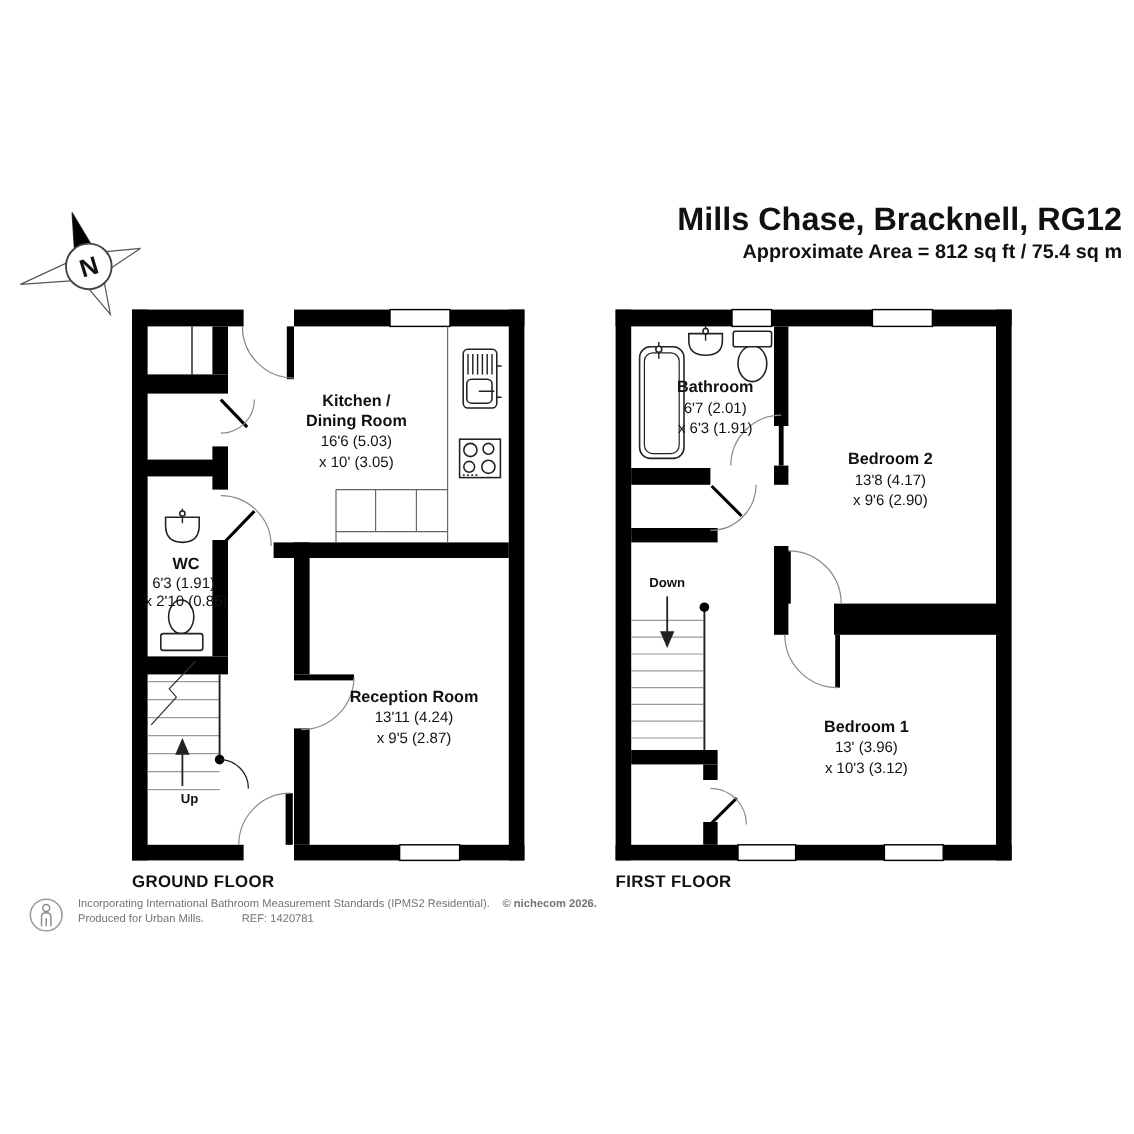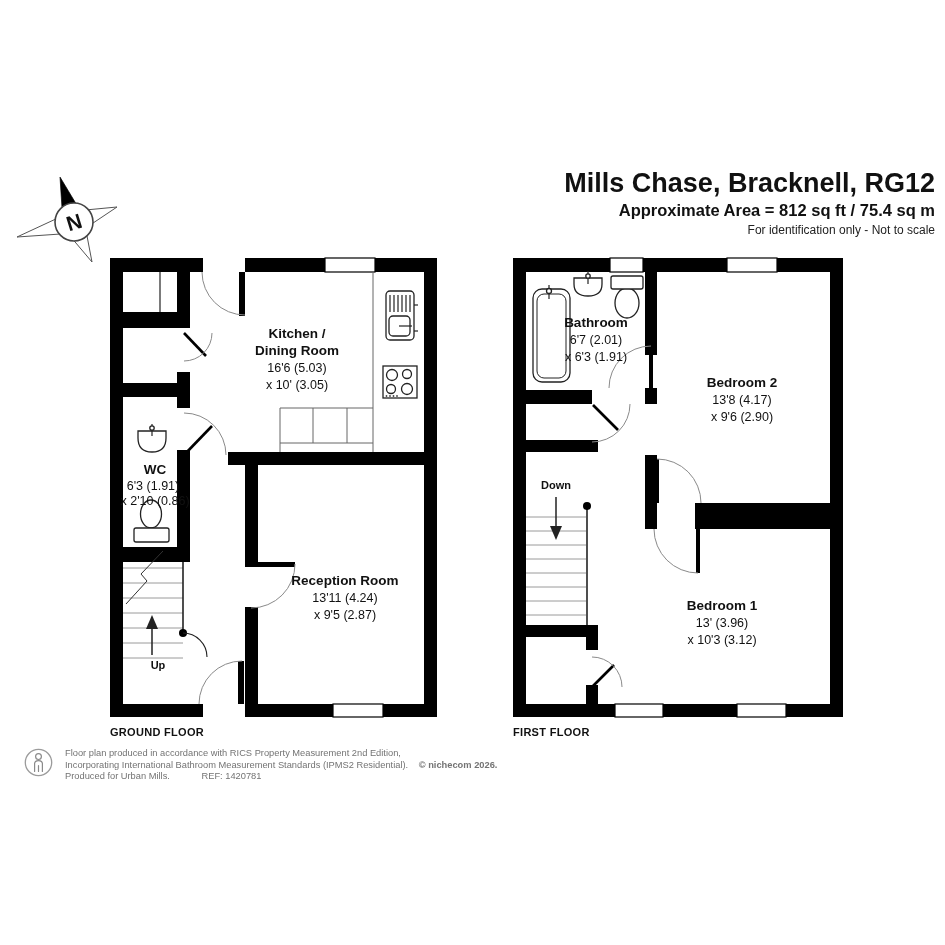--- a/index.html
+++ b/index.html
@@ -2,21 +2,21 @@
 <html><head>
 <meta charset="utf-8">
 <style>
   html,body{margin:0;padding:0;background:#ffffff;}
   body{width:945px;height:945px;position:relative;font-family:"Liberation Sans",sans-serif;color:#111;overflow:hidden;}
   .abs{position:absolute;}
   #header{right:10px;top:168px;text-align:right;}
   #title{font-size:27px;font-weight:700;color:#111;line-height:30px;}
   #area{font-size:16.5px;font-weight:700;color:#111;line-height:24px;}
   #note{font-size:12px;font-weight:400;color:#222;line-height:16px;}
-  .floor-label{font-size:11px;font-weight:700;color:#111;letter-spacing:0.3px;}
+  .floor-label{font-size:14px;font-weight:700;color:#111;letter-spacing:0.3px;}
   #gf-label{left:110px;top:726px;}
   #ff-label{left:513px;top:726px;}
   #footer{left:24px;top:748px;display:flex;align-items:flex-start;}
   #footer-text{margin-left:12px;font-size:9.3px;color:#737373;line-height:11.6px;}
   .wall{fill:#000;}
   .win{fill:#fff;stroke:#000;stroke-width:1.2;}
   .arc{fill:none;stroke:#8a8a8a;stroke-width:1;}
   .leaf{stroke:#000;stroke-width:2.6;}
   .tread{stroke:#9a9a9a;stroke-width:1;}
   .thin{stroke:#222;stroke-width:1.3;fill:#fff;}
@@ -32,21 +32,20 @@
 <svg class="abs" style="left:8px;top:168px;" width="118" height="106" viewBox="0 0 118 106">
   <path d="M 52,9 L 72.1,42.5 L 109,39 L 77.5,60.1 L 84,94 L 59.9,65.5 L 9,69 L 54.5,47.9 Z" fill="#fff" stroke="#555" stroke-width="1"></path>
   <path d="M 52,9 L 72.1,42.5 L 66,54 L 54.5,47.9 Z" fill="#000"></path>
   <circle cx="66" cy="54" r="19" fill="#fff" stroke="#444" stroke-width="1.6"></circle>
   <text x="66" y="61.5" text-anchor="middle" font-size="21" font-weight="700" fill="#111" transform="rotate(-17 66 54)">N</text>
 </svg>
 
 <div id="header" class="abs">
   <div id="title">Mills Chase, Bracknell, RG12</div>
   <div id="area">Approximate Area = 812 sq ft / 75.4 sq m</div>
-  <div id="note">For identification only - Not to scale</div>
 </div>
 
 <svg class="abs" style="left:105px;top:253px;" width="340" height="472" viewBox="105 253 340 472">
   <g class="wall">
     <rect x="110" y="258" width="13" height="459"></rect>
     <rect x="110" y="258" width="93" height="14"></rect>
     <rect x="245" y="258" width="80" height="14"></rect>
     <rect x="375" y="258" width="62" height="14"></rect>
     <rect x="424" y="258" width="13" height="459"></rect>
     <rect x="110" y="704" width="93" height="13"></rect>
@@ -224,21 +223,20 @@
 <div id="gf-label" class="abs floor-label">GROUND FLOOR</div>
 <div id="ff-label" class="abs floor-label">FIRST FLOOR</div>
 
 <div id="footer" class="abs">
   <svg width="29" height="29" viewBox="0 0 29 29">
     <circle cx="14.5" cy="14.5" r="13.2" fill="none" stroke="#9b9b9b" stroke-width="1.3"></circle>
     <circle cx="14.5" cy="8.6" r="2.9" fill="none" stroke="#8a8a8a" stroke-width="1.2"></circle>
     <path d="M 10.6,23.5 L 10.6,15.8 Q 10.6,12.6 14.5,12.6 Q 18.4,12.6 18.4,15.8 L 18.4,23.5 M 14.5,17.5 L 14.5,23.5" fill="none" stroke="#8a8a8a" stroke-width="1.2" stroke-linecap="round"></path>
   </svg>
   <div id="footer-text">
-    <div>Floor plan produced in accordance with RICS Property Measurement 2nd Edition,</div>
     <div>
       <span>Incorporating International Bathroom Measurement Standards (IPMS2 Residential).</span>
       <span style="margin-left:8px;font-weight:bold;">© nichecom 2026.</span>
     </div>
     <div>
       <span>Produced for Urban Mills.</span>
       <span style="margin-left:29px;">REF: 1420781</span>
     </div>
   </div>
 </div>

